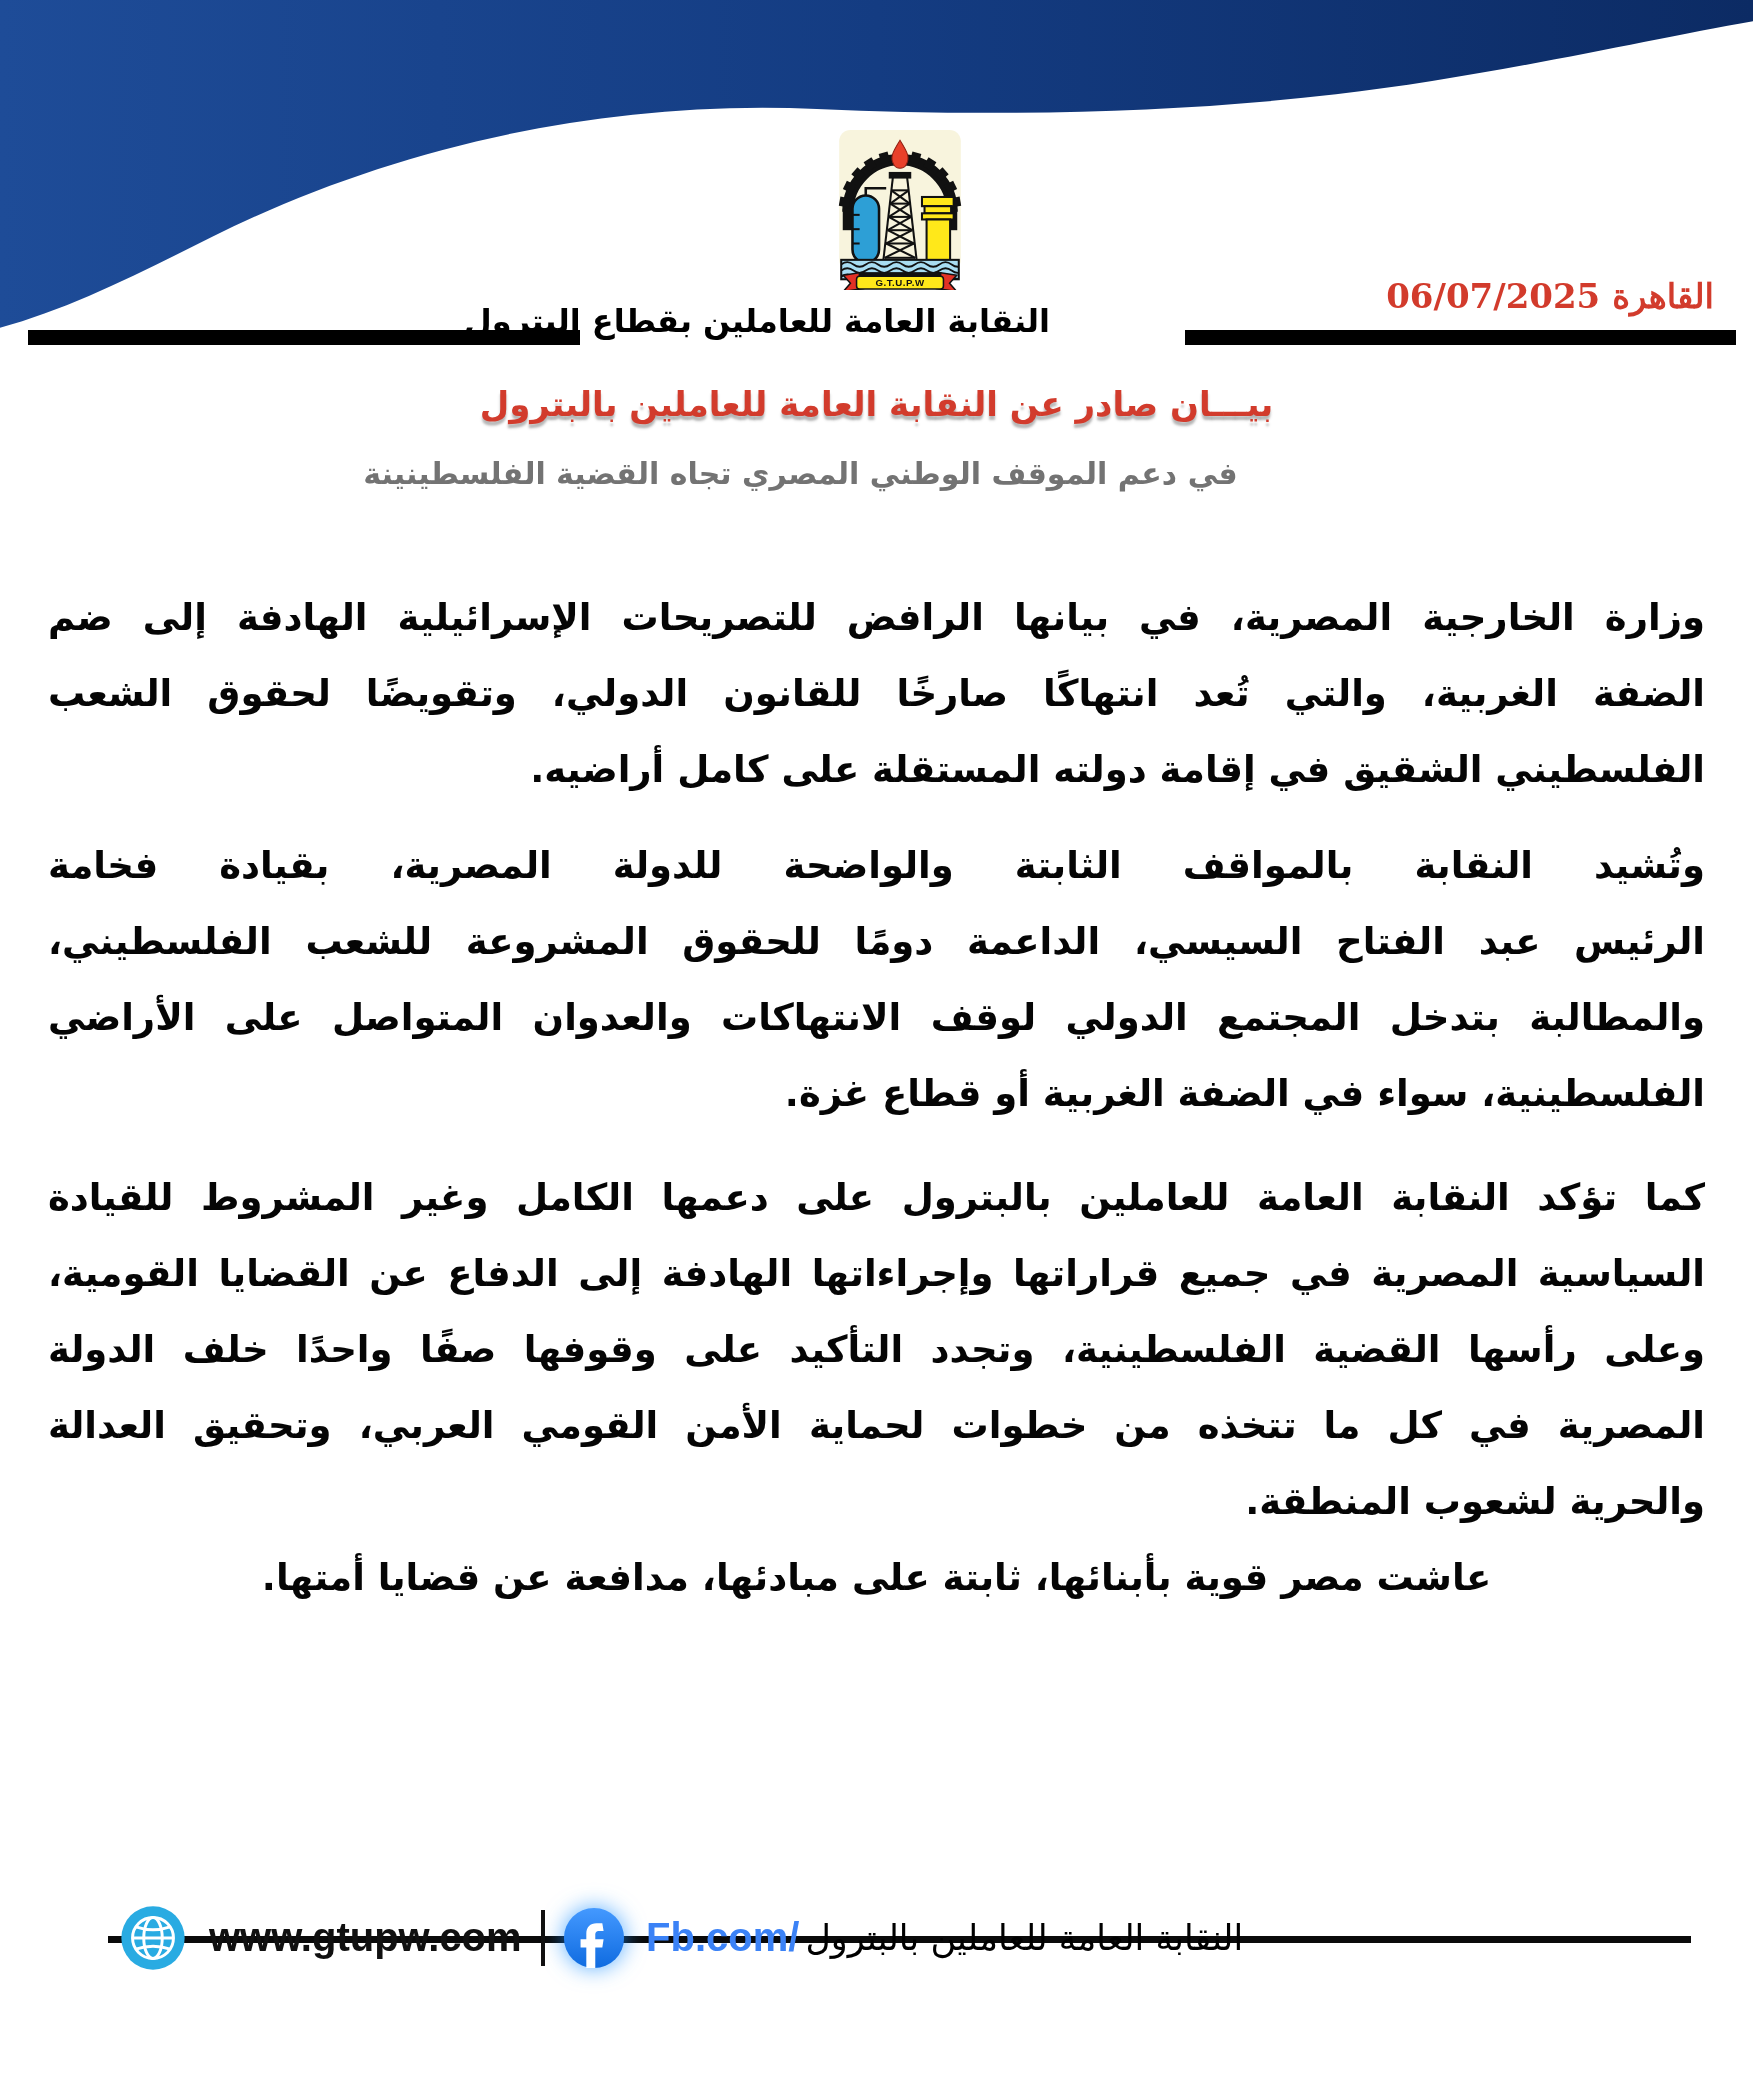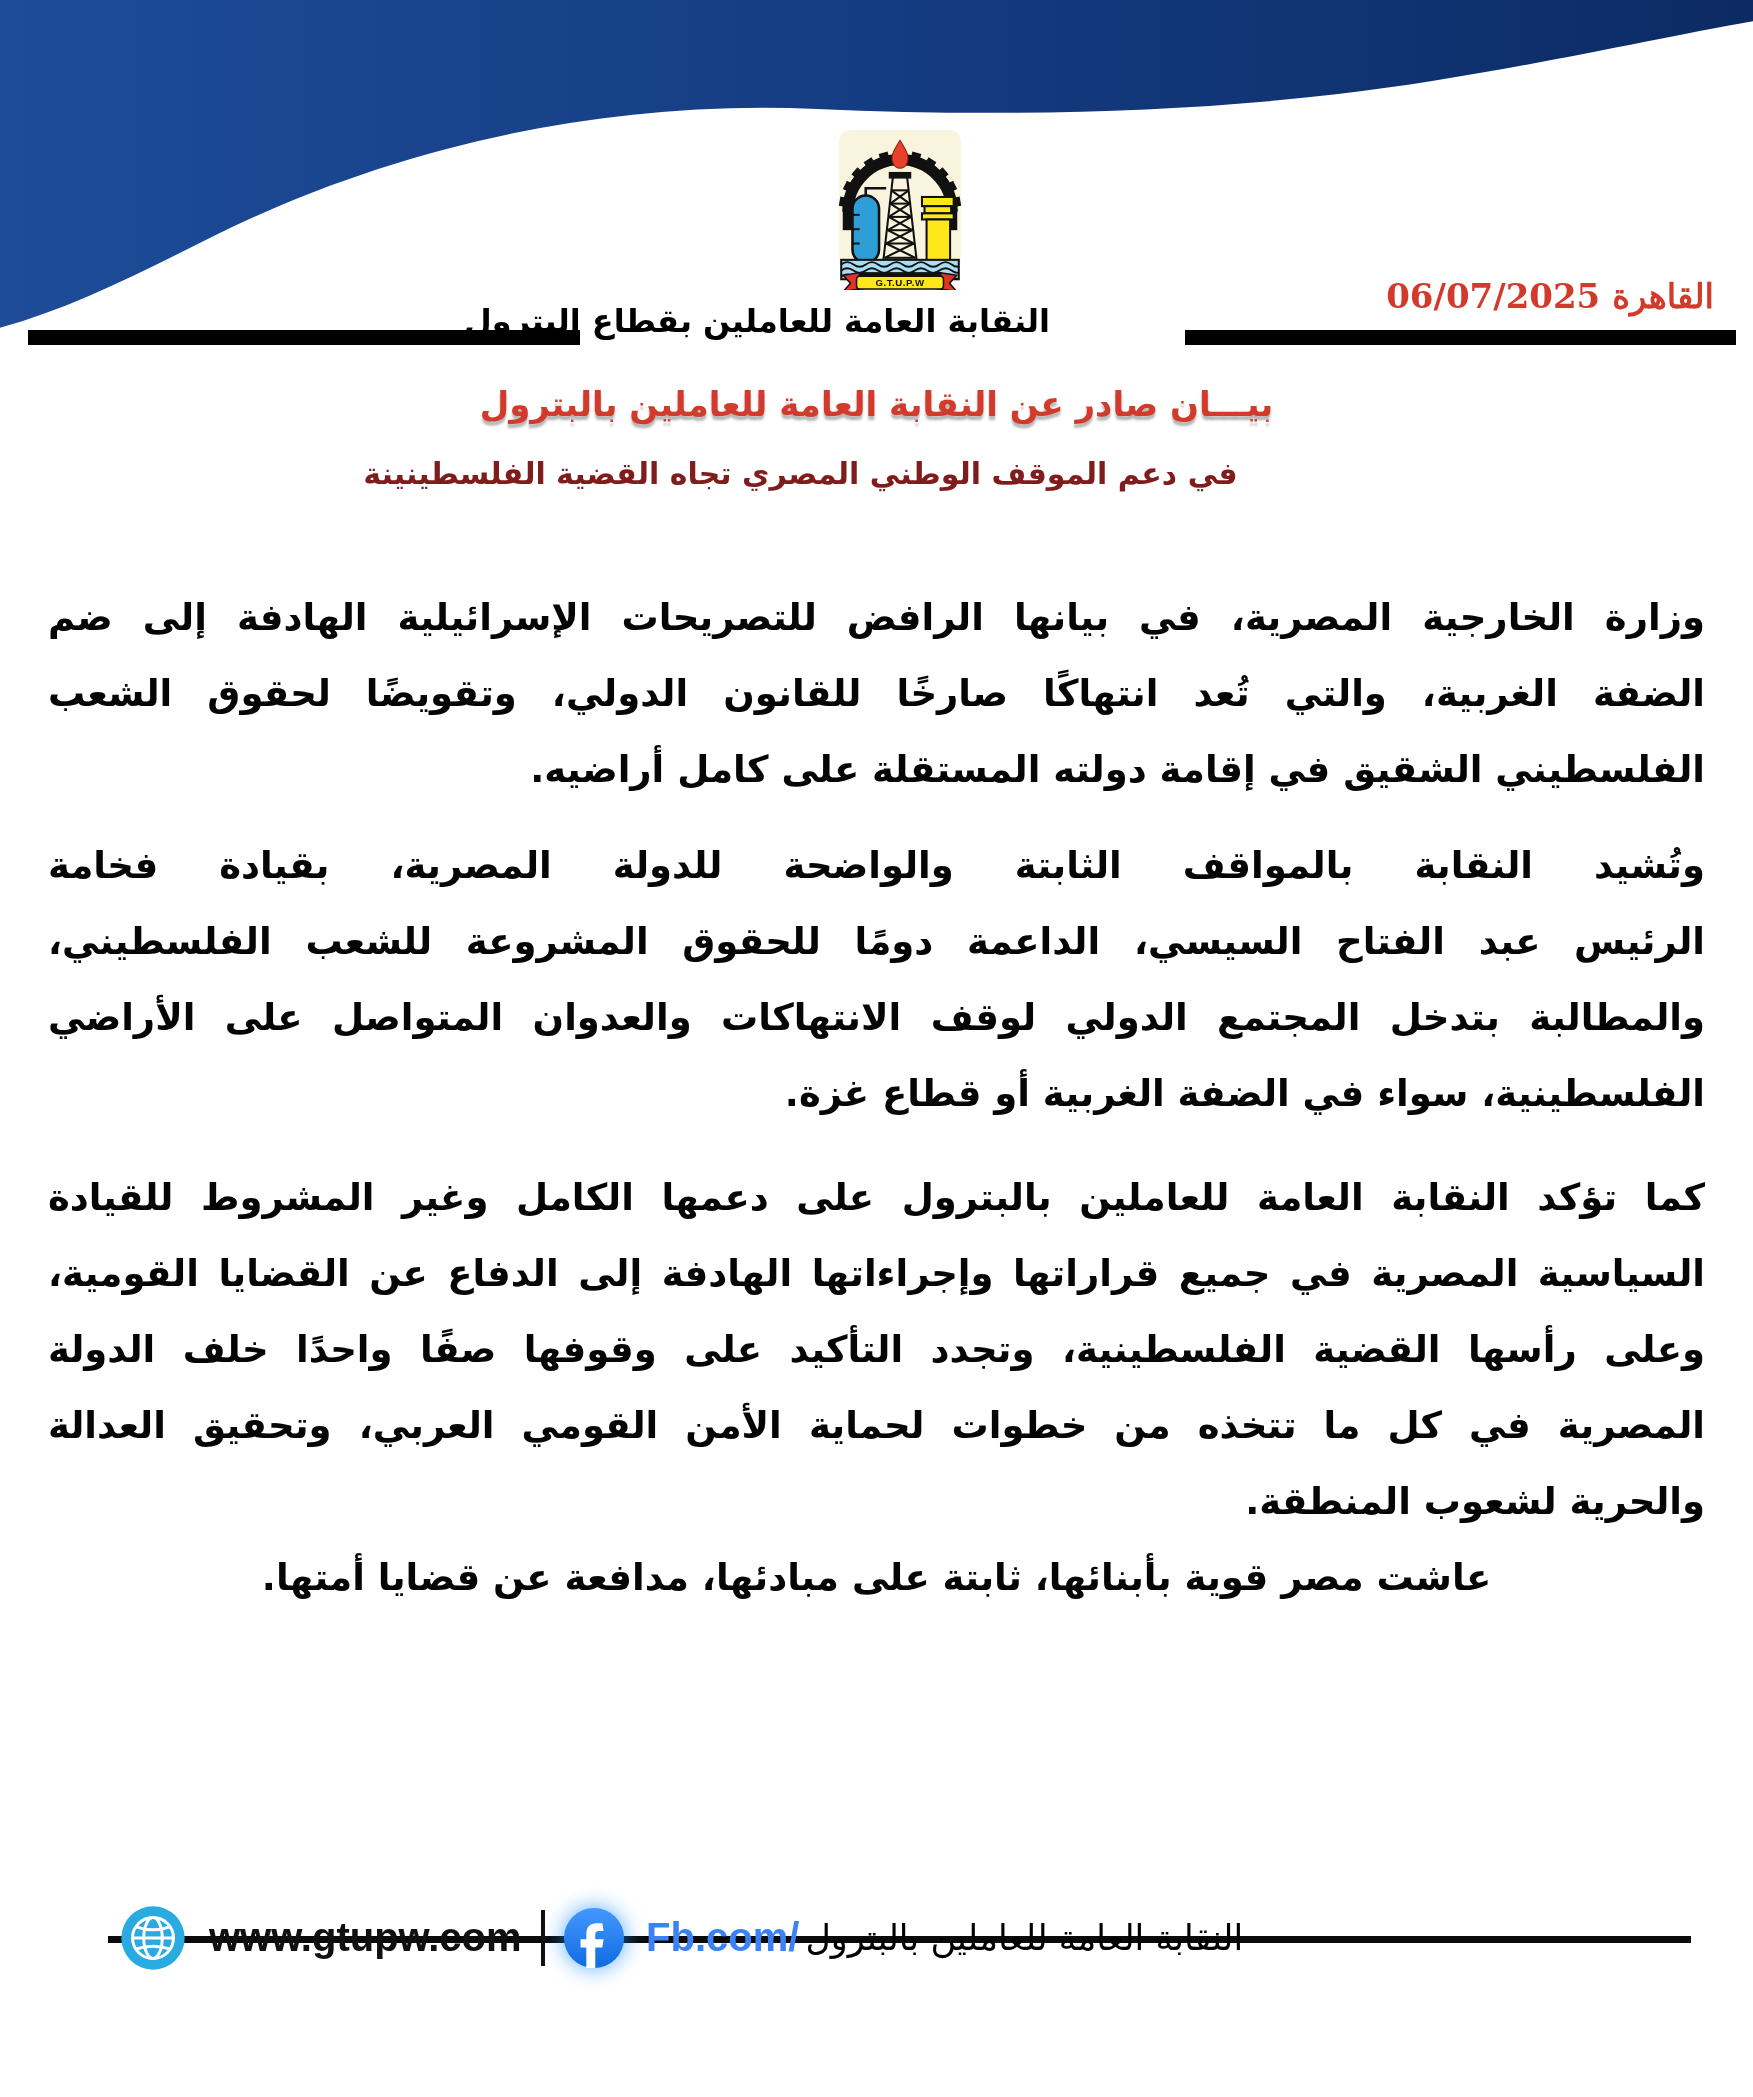--- a/index.html
+++ b/index.html
@@ -27,21 +27,21 @@
     font-weight:bold;font-size:32px;color:#000;white-space:nowrap;
   }
   
   .stmt-title{
     position:absolute;top:384px;left:0;width:1753px;text-align:center;direction:rtl;
     font-weight:bold;font-size:34px;color:#d23b2c;white-space:nowrap;
     text-shadow:0 3.5px 2.5px rgba(90,90,90,0.45);
   }
   .stmt-subtitle{
     position:absolute;top:456px;left:0;width:1601px;text-align:center;direction:rtl;
-    font-weight:bold;font-size:30px;color:#7f1d1d;white-space:nowrap;
+    font-weight:bold;font-size:30px;color:#737373;white-space:nowrap;
   }
   
   .body-text{
     position:absolute;left:48px;top:580px;width:1657px;direction:rtl;color:#050505;
   }
   .bodyline{
     height:76px;line-height:76px;font-size:37px;font-weight:bold;
     text-align:justify;text-align-last:justify;white-space:normal;
   }
   .bodyline.lastline{text-align:left;text-align-last:right;}

